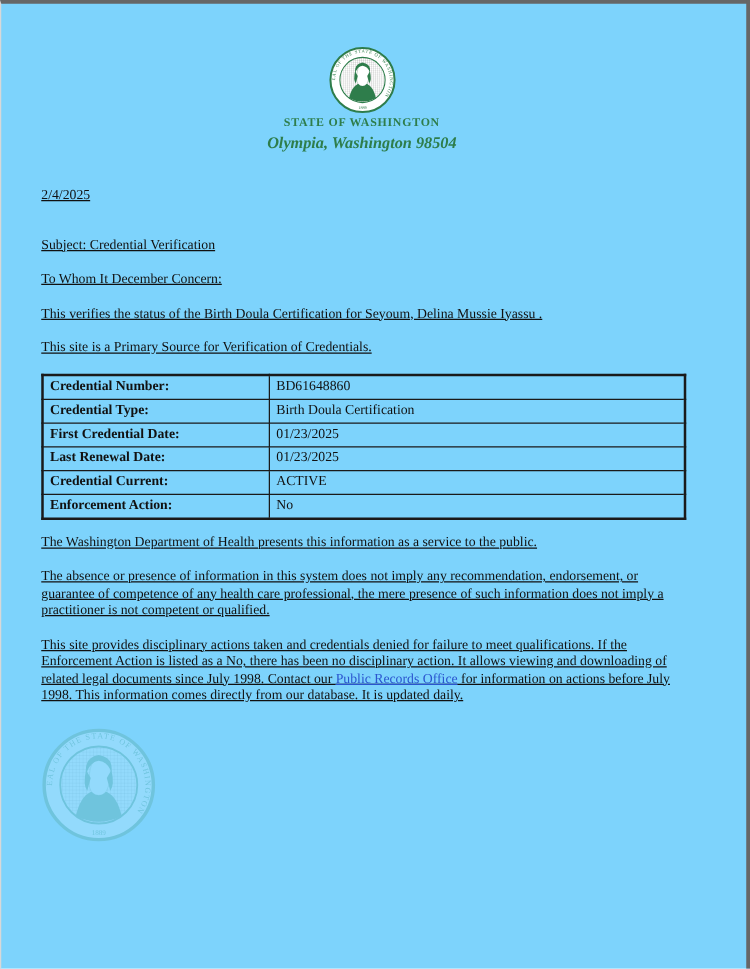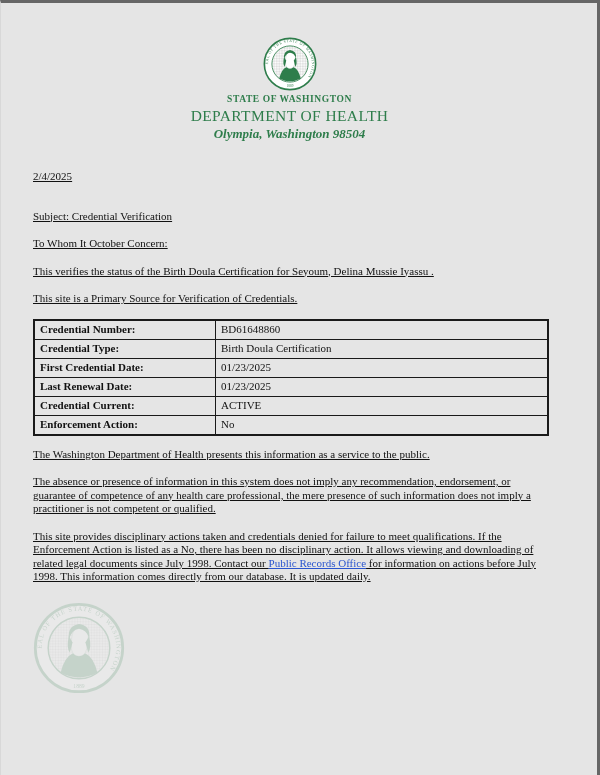--- a/index.html
+++ b/index.html
@@ -1,21 +1,21 @@
 <!DOCTYPE html>
 <html style="--green: #2e7d4b; --link: #2a55cf; --page-border: #666666; --table-border: #1a1a1a; --text: #111111;"><head>
 <meta charset="utf-8">
 <style>
   html,body { margin:0; padding:0; background:#ffffff; }
   .viewport {
     position: relative;
     width: 600px;
     height: 775px;
     box-sizing: border-box;
-    background: #e5e5e5;
+    background: #7dd3fc;
     border-top: 3px solid var(--page-border, #666666);
     border-right: 3px solid var(--page-border, #666666);
     border-left: 1px solid #d8d8d8;
     overflow: hidden;
     font-family: "Liberation Serif", "DejaVu Serif", serif;
     color: var(--text, #111111);
   }
   .content { padding: 34px 51px 0 32px; }
 
   
@@ -105,27 +105,26 @@
 </svg>
 
 <div class="viewport">
   <div class="content">
 
     <header>
       <svg class="seal" viewBox="0 0 100 100">
         <use href="#wa-seal"></use>
       </svg>
       <div class="state-line">STATE OF WASHINGTON</div>
-      <div class="dept">DEPARTMENT OF HEALTH</div>
       <div class="addr">Olympia, Washington 98504</div>
     </header>
 
     <p class="date">2/4/2025</p>
     <p class="subject">Subject: Credential Verification</p>
-    <p class="salutation">To Whom It October Concern:</p>
+    <p class="salutation">To Whom It December Concern:</p>
     <p class="verify">This verifies the status of the Birth Doula Certification for Seyoum, Delina Mussie Iyassu .</p>
     <p class="primary">This site is a Primary Source for Verification of Credentials.</p>
 
     <table class="cred">
       <tbody>
         <tr>
           <td class="lbl">Credential Number:</td>
           <td class="val">BD61648860</td>
         </tr>
         <tr>

